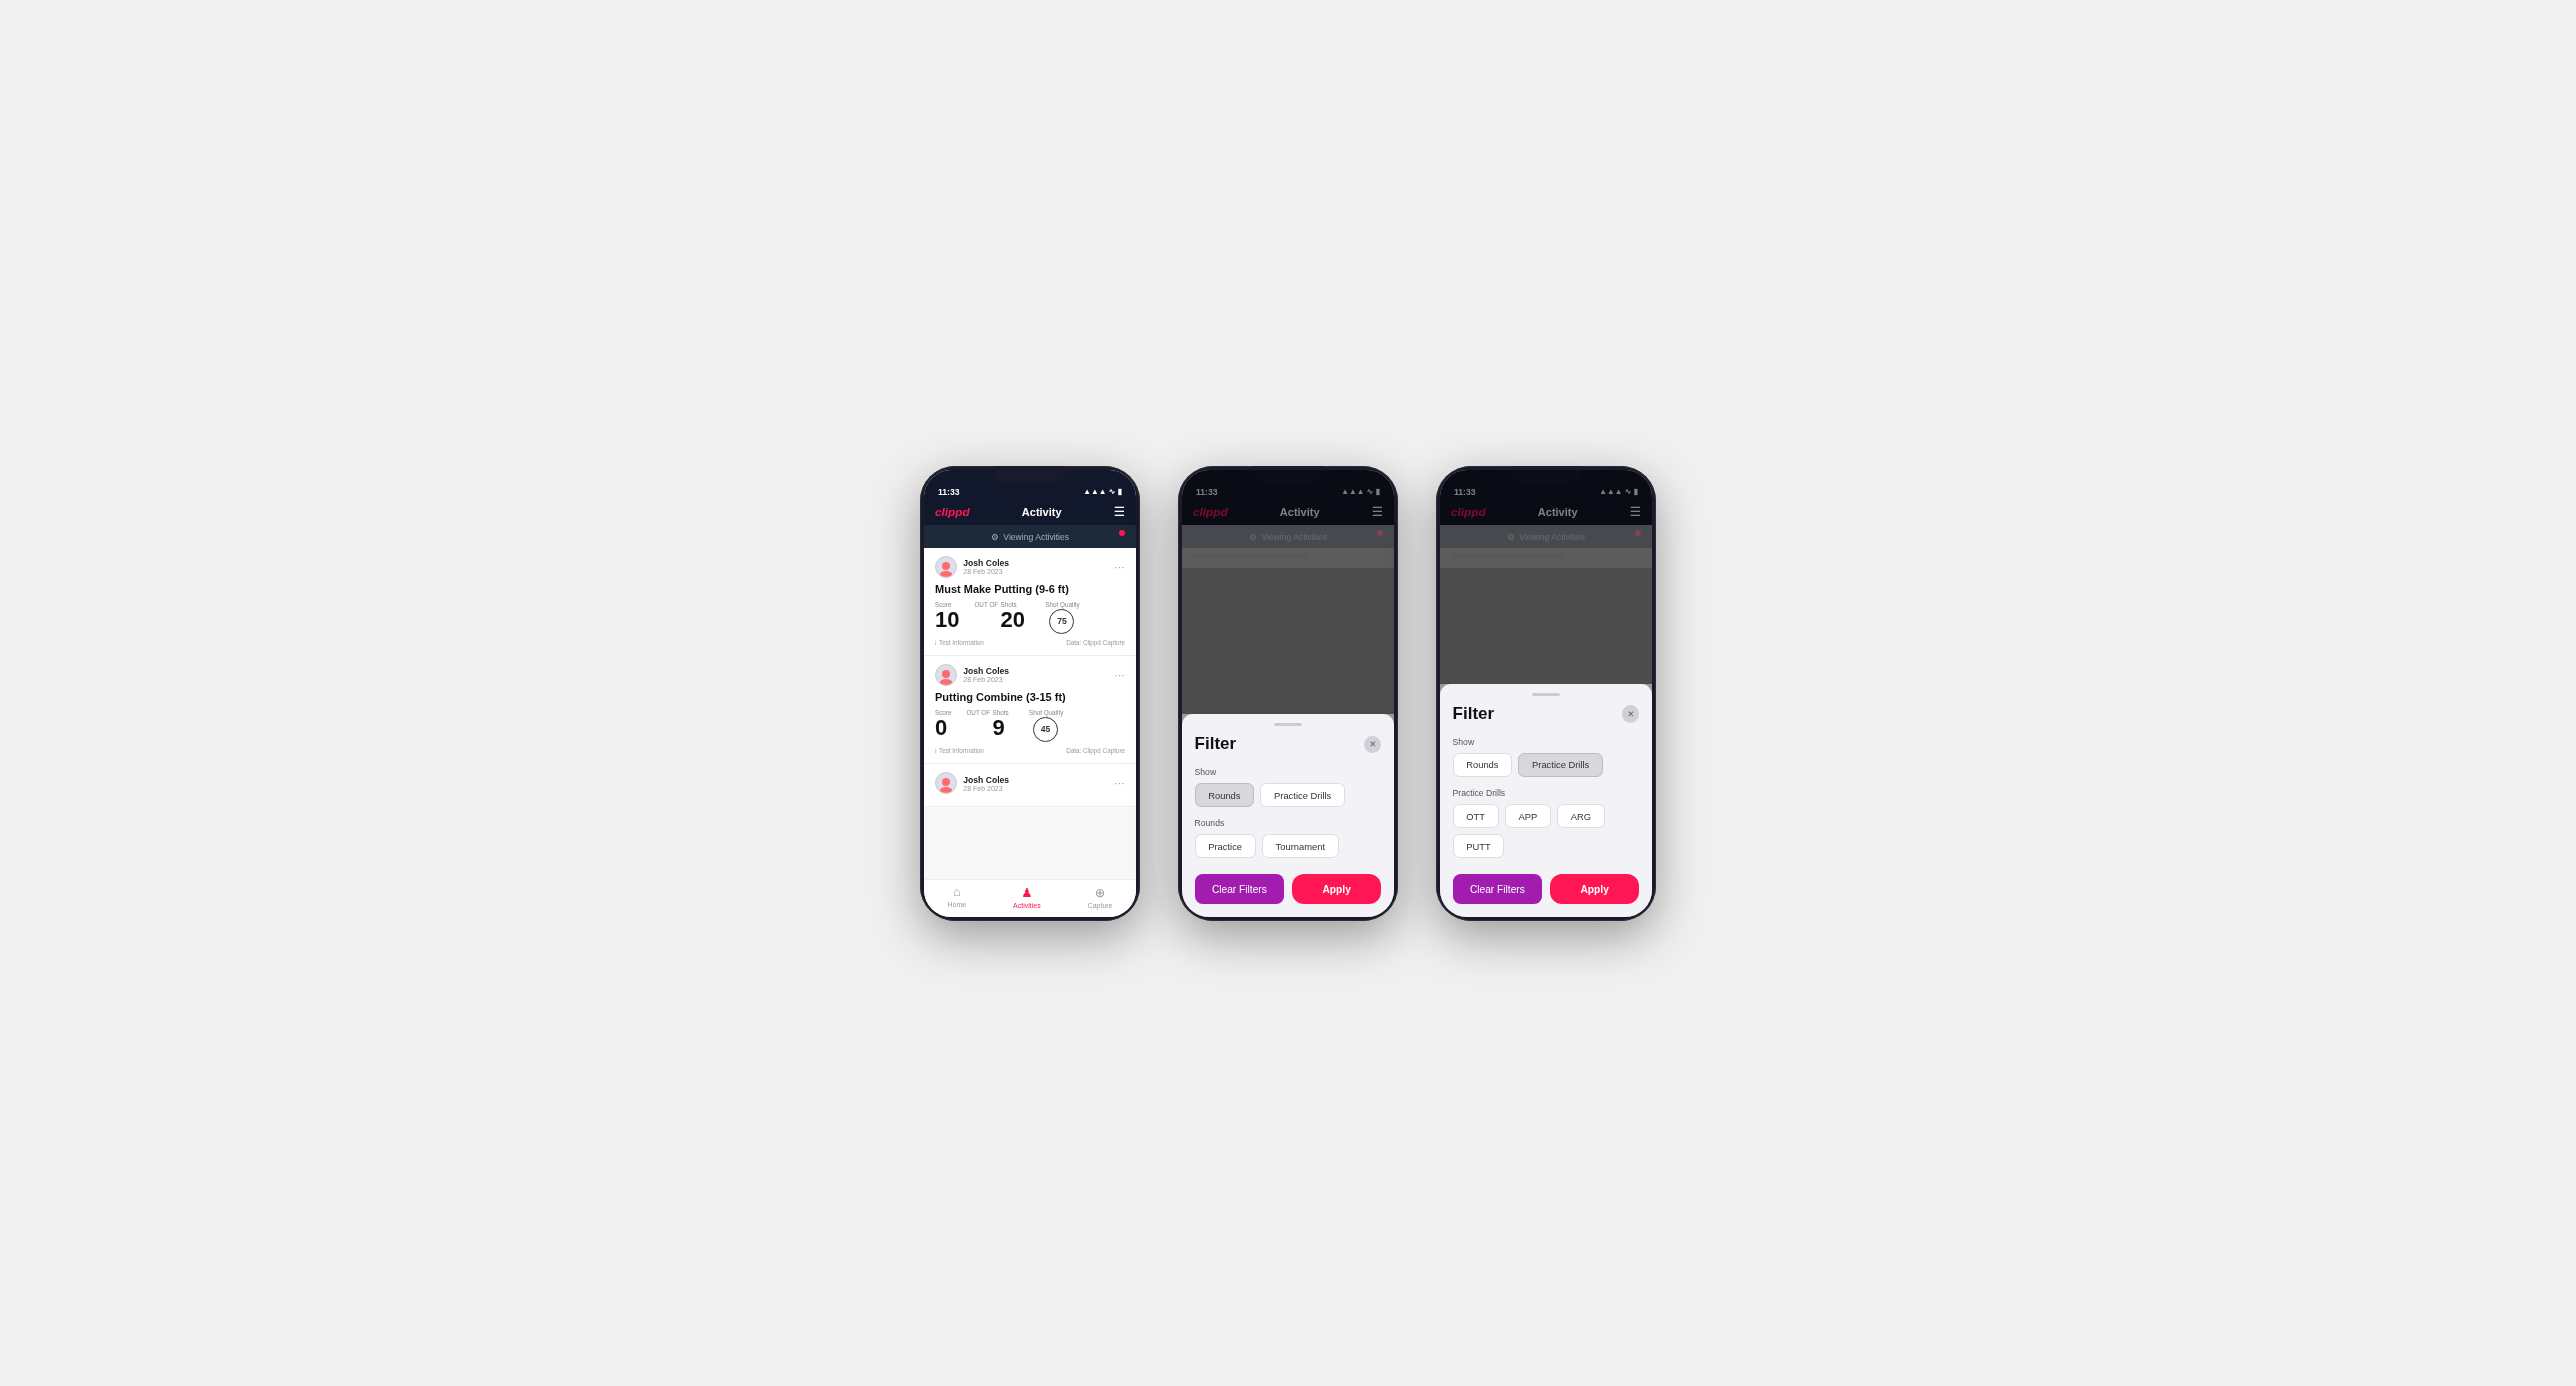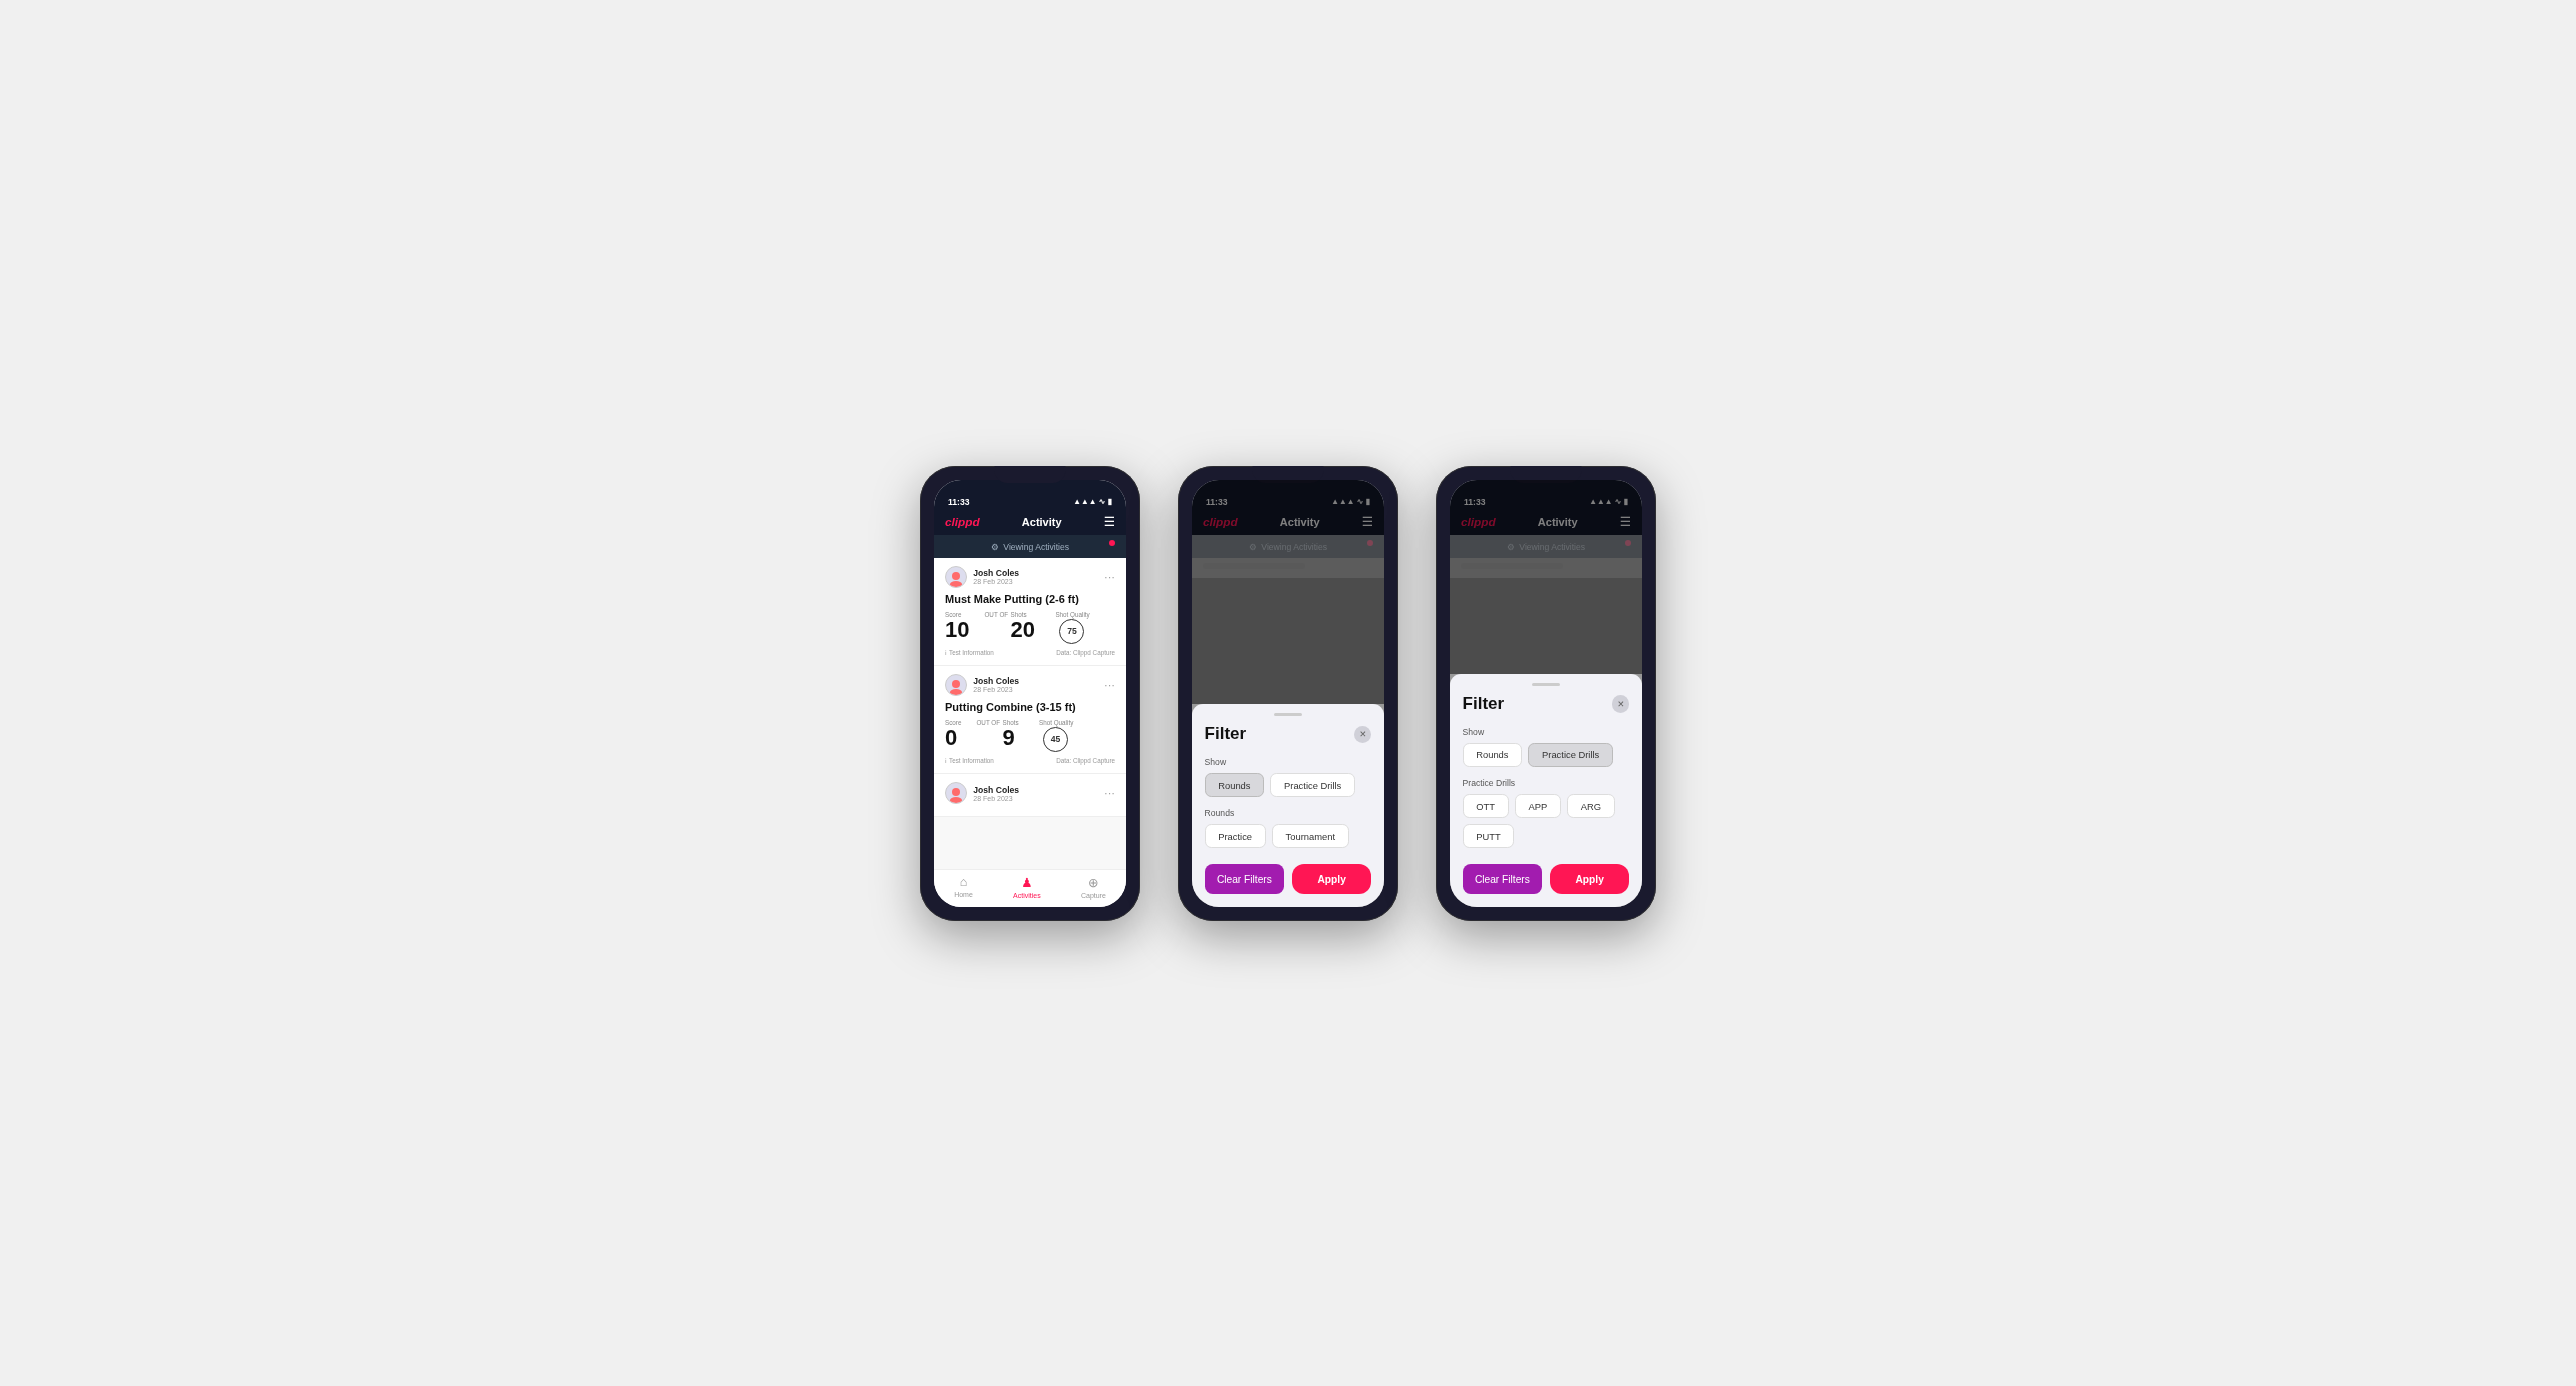--- a/index.html
+++ b/index.html
@@ -18,21 +18,21 @@
       align-items: center;
       justify-content: center;
     }
 
     
     .phone {
       width: 220px;
       height: 455px;
       background: #1a1a2e;
       border-radius: 35px;
-      padding: 14px;
+      padding: 4px;
       box-shadow: 0 15.7px 47px rgba(0,0,0,0.35), inset 0 0 0 0.8px #333;
       position: relative;
     }
     .phone-inner {
       width: 100%;
       height: 100%;
       background: #fff;
       border-radius: 27px;
       overflow: hidden;
       position: relative;
@@ -427,21 +427,21 @@
                   <div class="avatar-body"></div>
                 </div>
               </div>
               <div>
                 <div class="user-name">Josh Coles</div>
                 <div class="user-date">28 Feb 2023</div>
               </div>
             </div>
             <span class="dots-menu">···</span>
           </div>
-          <div class="card-title">Must Make Putting (2-6 ft)</div>
+          <div class="card-title">Must Make Putting (9-6 ft)</div>
           <div class="stats-row">
             <div class="stat-group">
               <span class="stat-label">Score</span>
               <span class="stat-value">10</span>
             </div>
             <span class="stat-out-of">OUT OF</span>
             <div class="stat-group">
               <span class="stat-label">Shots</span>
               <span class="stat-value">20</span>
             </div>

